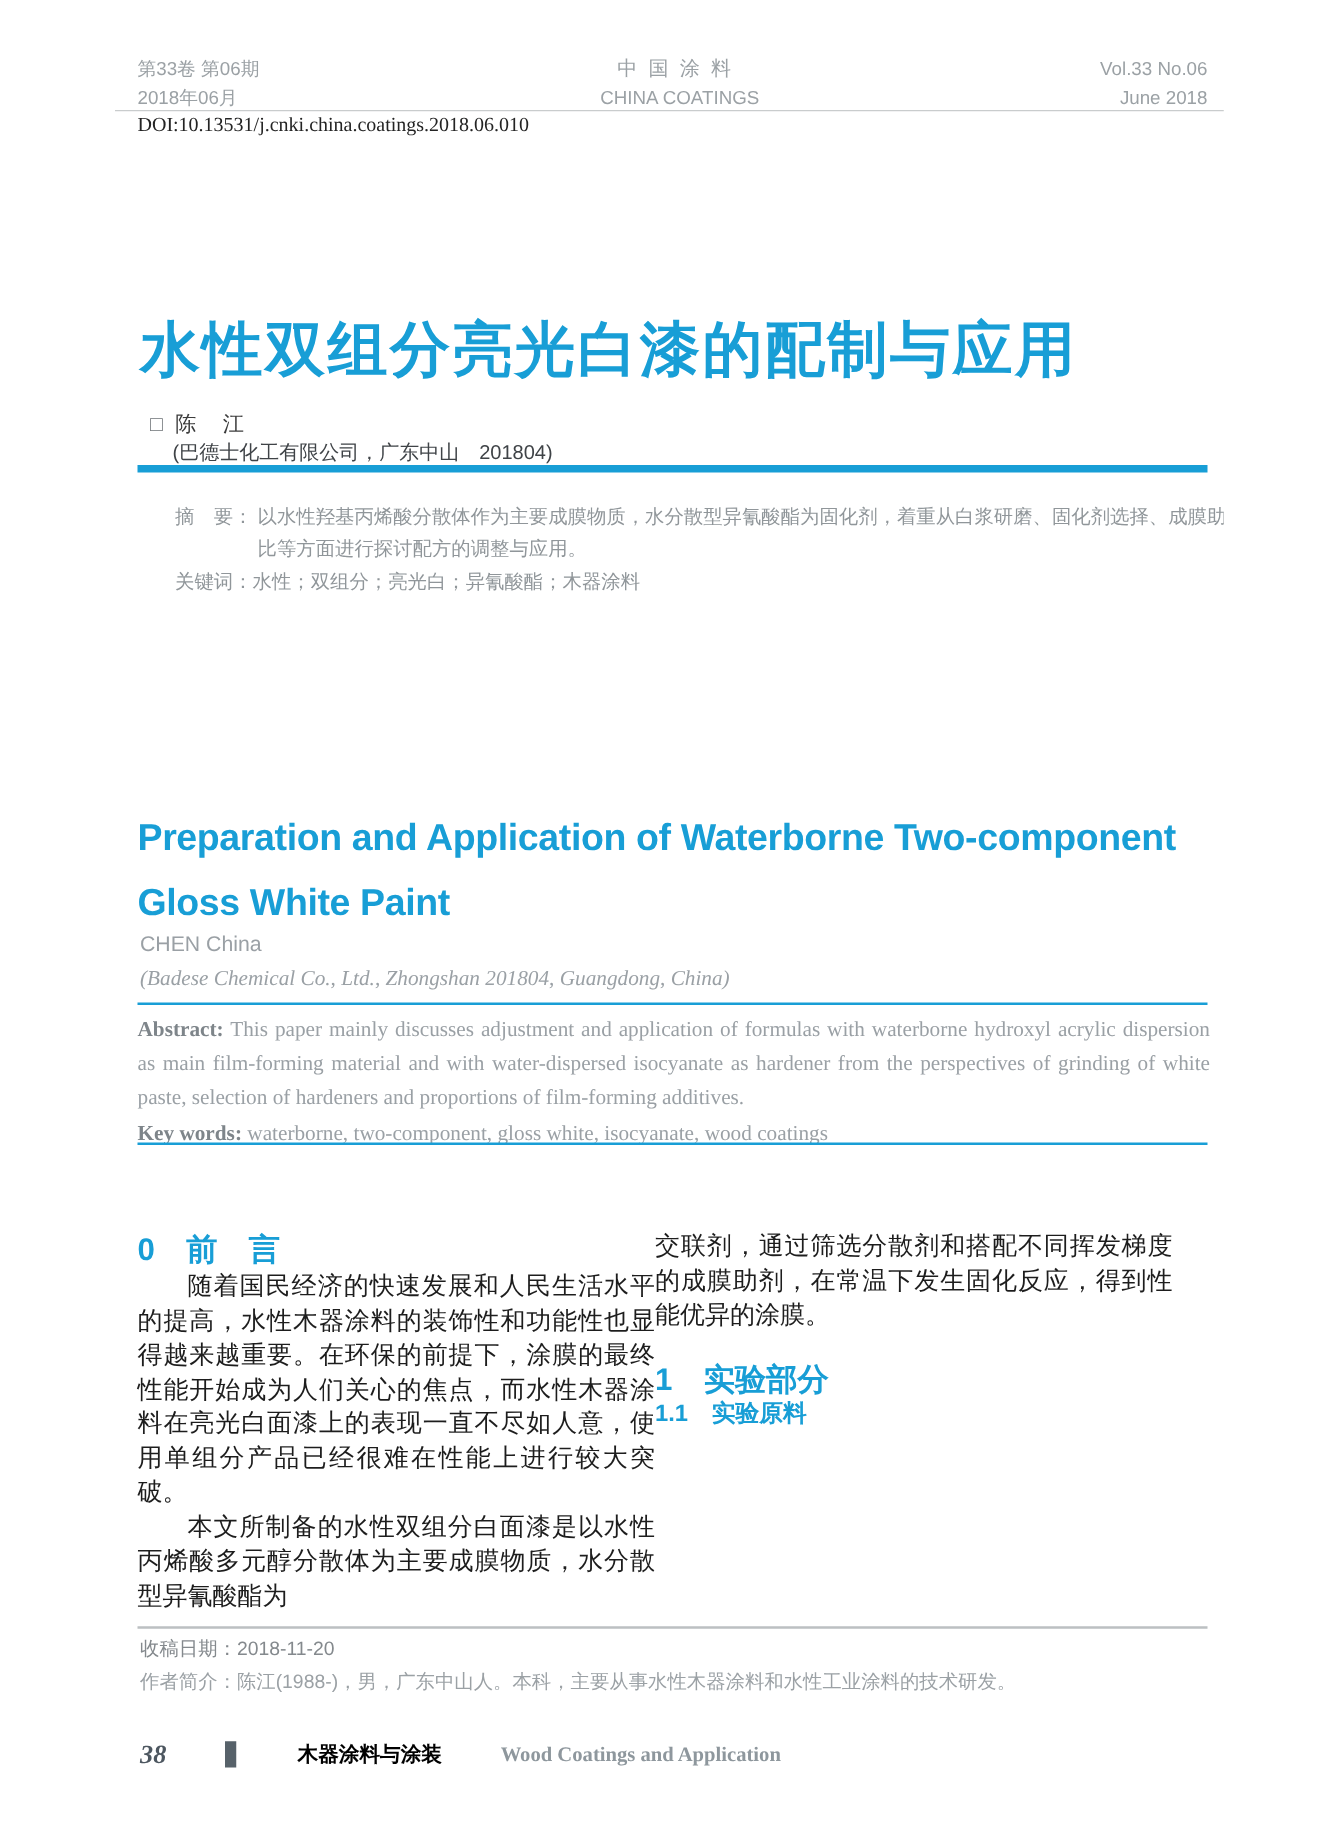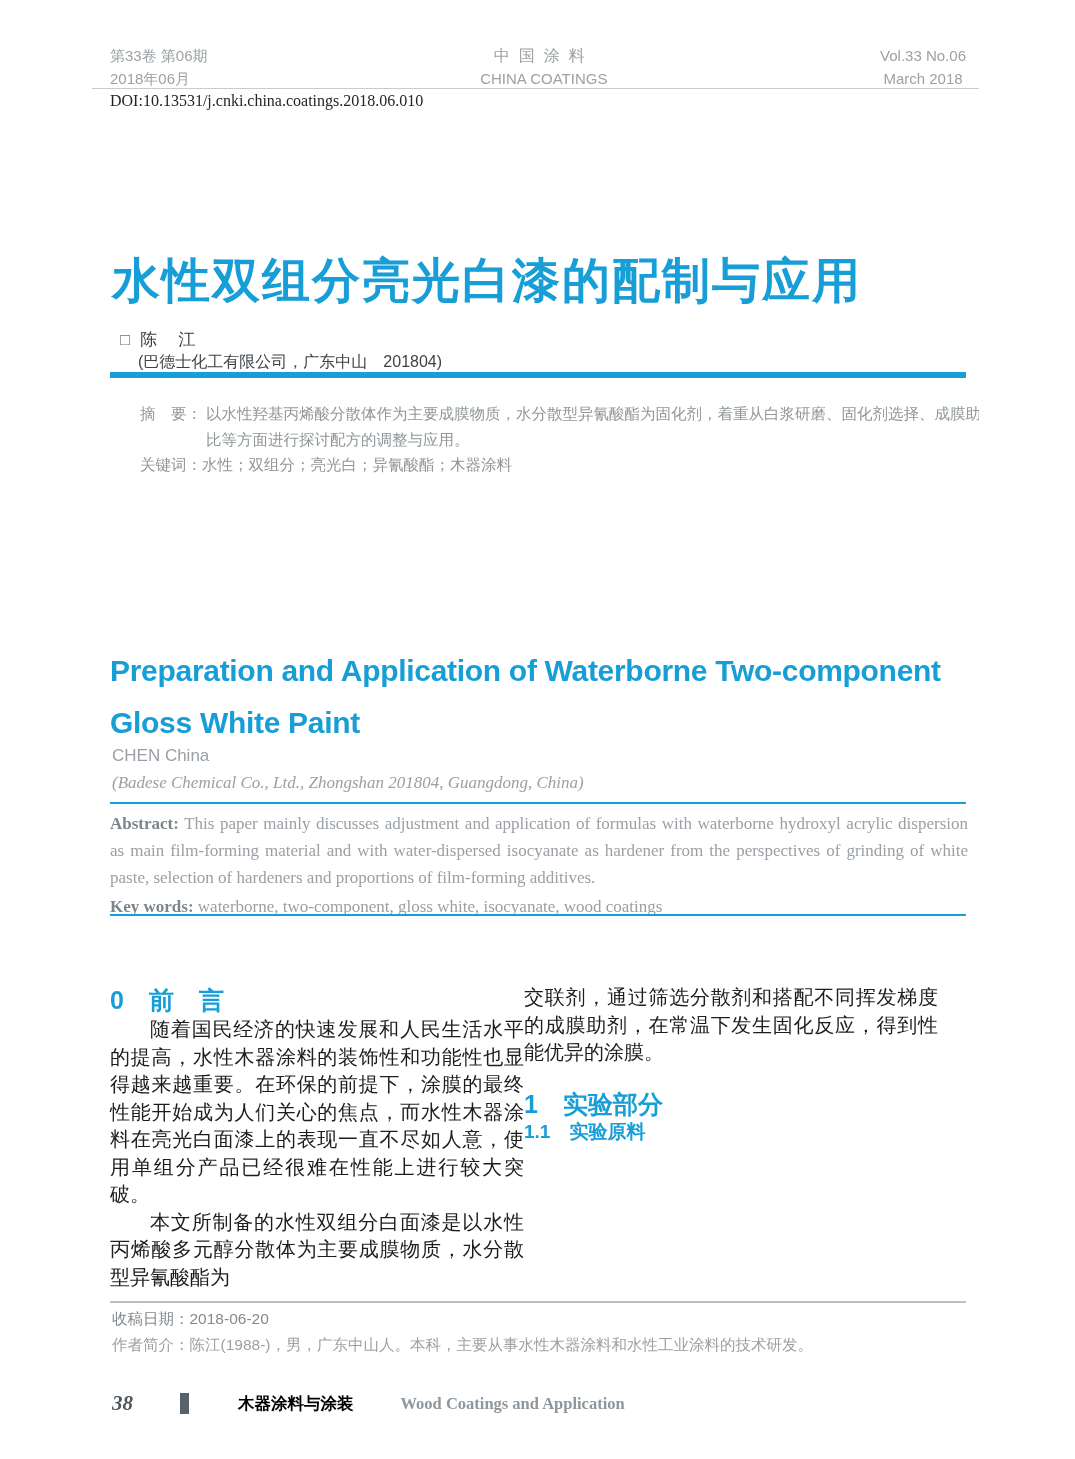--- a/index.html
+++ b/index.html
@@ -14,21 +14,21 @@
     font-family:"Liberation Sans","DejaVu Sans",sans-serif;overflow:hidden;
   }
   
   .header{
     position:absolute;top:44px;left:110px;width:856px;
     display:flex;justify-content:space-between;align-items:flex-start;
     color:#9ba1a5;font-size:15px;line-height:23px;
   }
   .header .center{text-align:center;}
   .header .center .cn{font-size:16px;letter-spacing:9px;}
-  .header .right{text-align:center;}
+  .header .right{text-align:right;}
   .header-rule{position:absolute;top:88px;left:92px;width:890px;height:1px;background:#c9cccd;}
   .doi{
     position:absolute;top:92px;left:110px;
     font-family:"Liberation Serif","DejaVu Serif",serif;font-size:16px;color:#242424;
   }
   
   .title-cn{
     position:absolute;top:251px;left:112px;width:900px;
     font-size:48px;line-height:60px;font-weight:bold;color:var(--accent);letter-spacing:2px;
   }
@@ -112,21 +112,21 @@
     <div class="left">
       <div>第33卷 第06期</div>
       <div>2018年06月</div>
     </div>
     <div class="center">
       <div class="cn">中国涂料</div>
       <div>CHINA COATINGS</div>
     </div>
     <div class="right">
       <div>Vol.33  No.06</div>
-      <div>March  2018</div>
+      <div>June  2018</div>
     </div>
   </div>
   <div class="header-rule"></div>
   <div class="doi">DOI:10.13531/j.cnki.china.coatings.2018.06.010</div>
 
   <div class="title-cn">水性双组分亮光白漆的配制与应用</div>
   <div class="author-line">
     <span class="marker">□</span><span>陈　江</span>
   </div>
   <div class="affil-cn">(巴德士化工有限公司，广东中山　201804)</div>
@@ -158,21 +158,21 @@
       <p>本文所制备的水性双组分白面漆是以水性丙烯酸多元醇分散体为主要成膜物质，水分散型异氰酸酯为</p>
     </div>
     <div class="col">
       <p class="cont">交联剂，通过筛选分散剂和搭配不同挥发梯度的成膜助剂，在常温下发生固化反应，得到性能优异的涂膜。</p>
       <p class="h-sec mid">1　实验部分</p>
       <p class="h-sub">1.1　实验原料</p>
     </div>
   </div>
 
   <div class="foot-rule"></div>
-  <div class="received">收稿日期：2018-06-20</div>
+  <div class="received">收稿日期：2018-11-20</div>
   <div class="bio">作者简介：陈江(1988-)，男，广东中山人。本科，主要从事水性木器涂料和水性工业涂料的技术研发。</div>
 
   <div class="footer">
     <span class="pageno">38</span>
     <span class="bar"></span>
     <span class="sec-cn">木器涂料与涂装</span>
     <span class="sec-en">Wood Coatings and Application</span>
   </div>
 
 </div>

